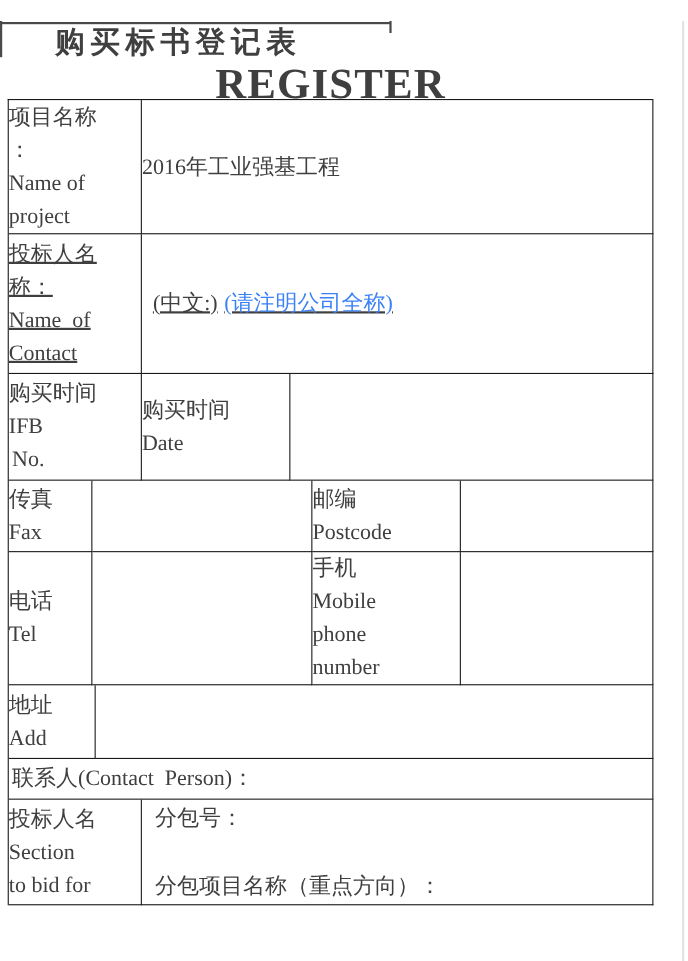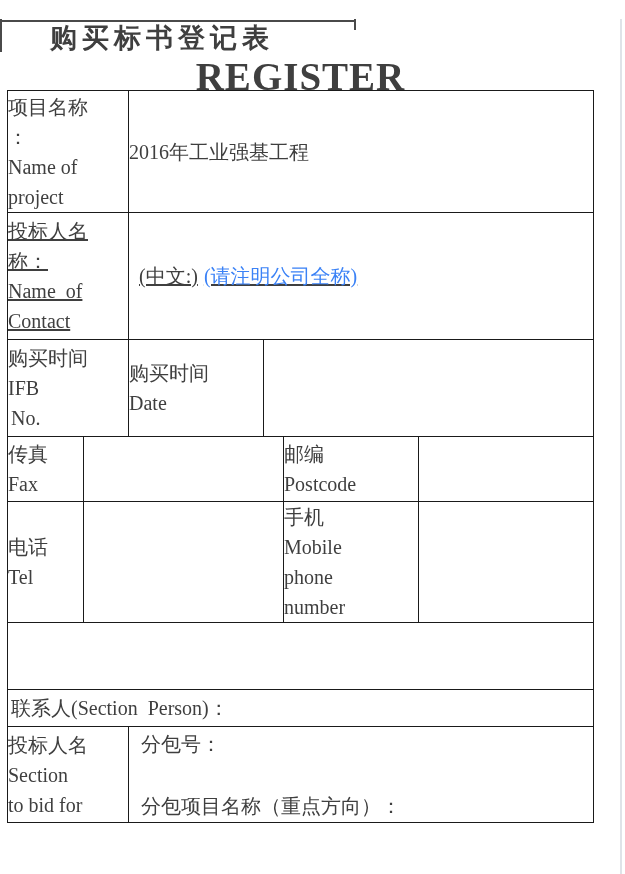--- a/index.html
+++ b/index.html
@@ -133,28 +133,32 @@
         <div class="ln">Mobile</div>
         <div class="ln">phone</div>
         <div class="ln">number</div>
       </div>
       <div class="cell fill">
         <div class="ln"></div>
       </div>
     </div>
 
     <div class="row r6">
+      <div class="cell w79">
+        <div class="ln">地址</div>
+        <div class="ln">Add</div>
+      </div>
       <div class="cell fill">
         <div class="ln"></div>
       </div>
     </div>
 
     <div class="row r7">
       <div class="cell fill left pad3">
-        <div class="ln">联系人(Section  Person)：</div>
+        <div class="ln">联系人(Contact  Person)：</div>
       </div>
     </div>
 
     <div class="row r8">
       <div class="cell w121">
         <div class="ln">投标人名</div>
         <div class="ln">Section</div>
         <div class="ln">to bid for</div>
       </div>
       <div class="cell fill left pad12">

